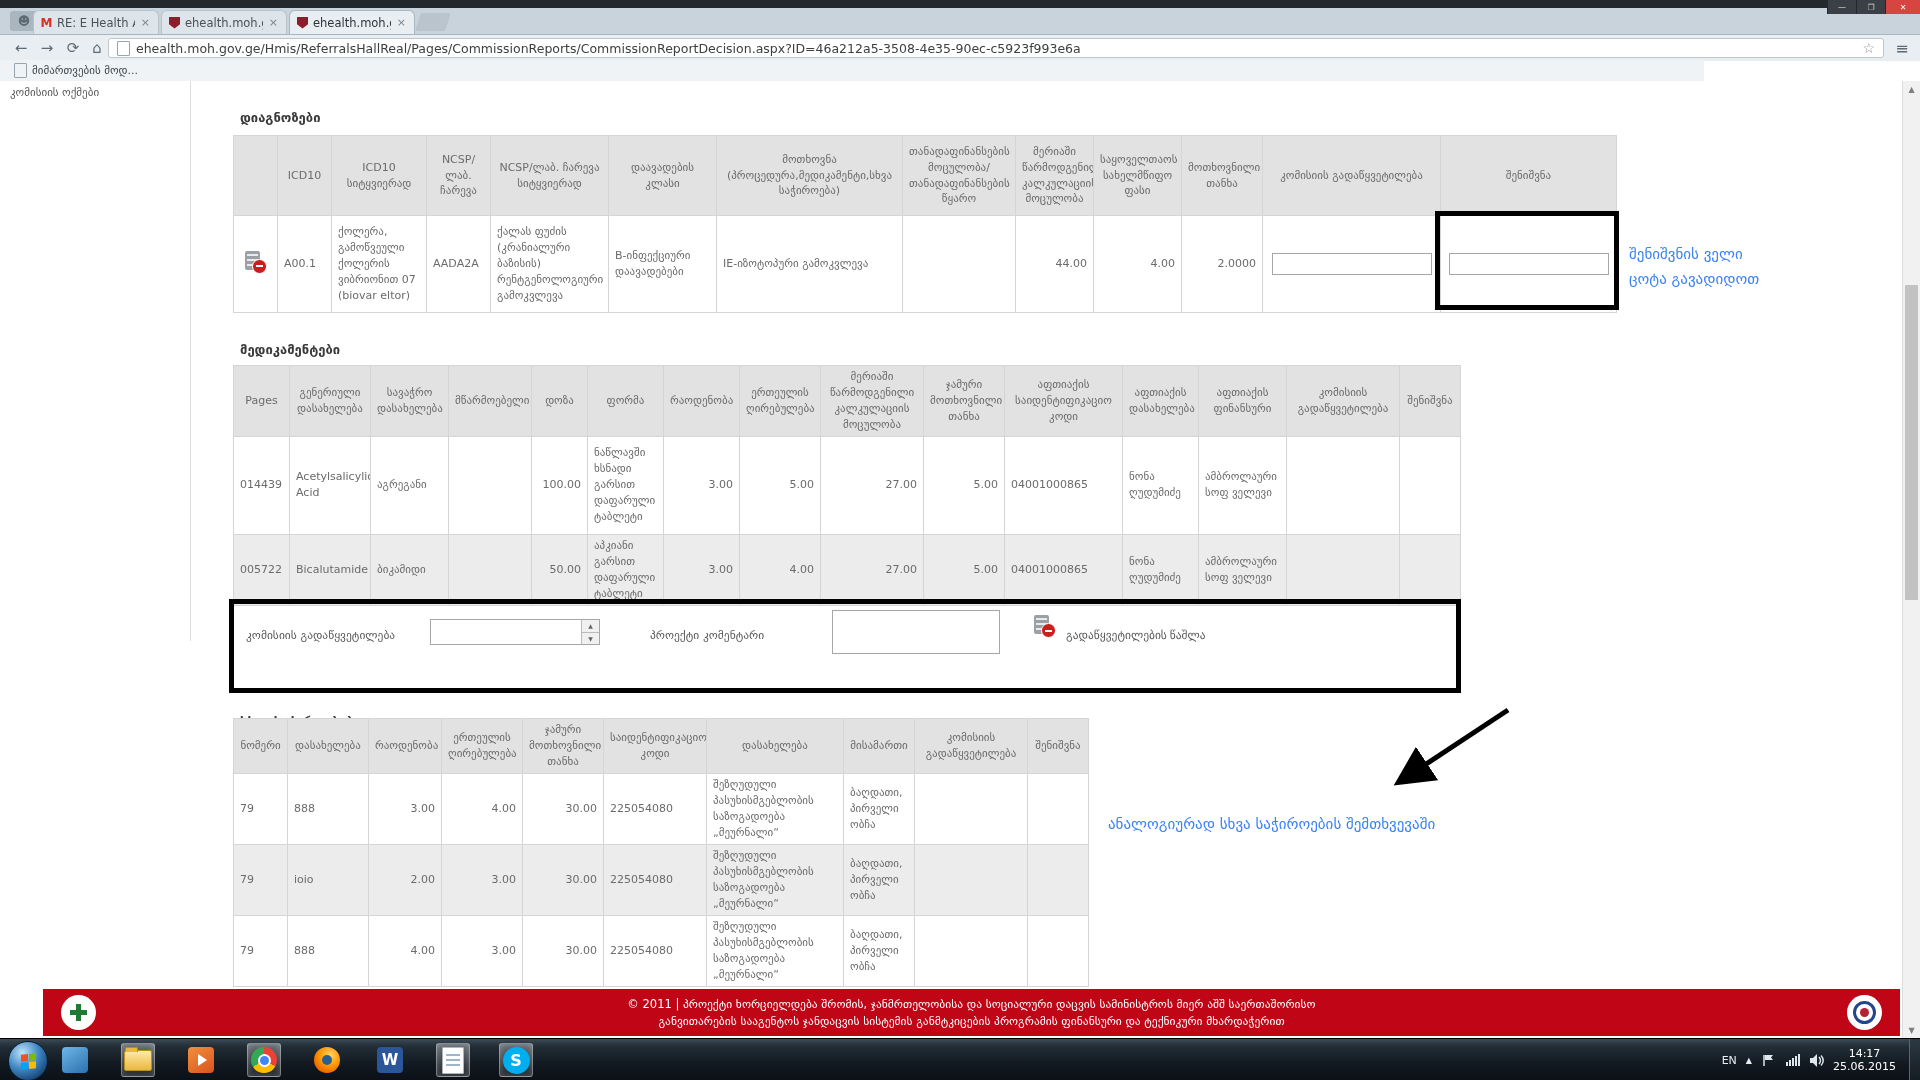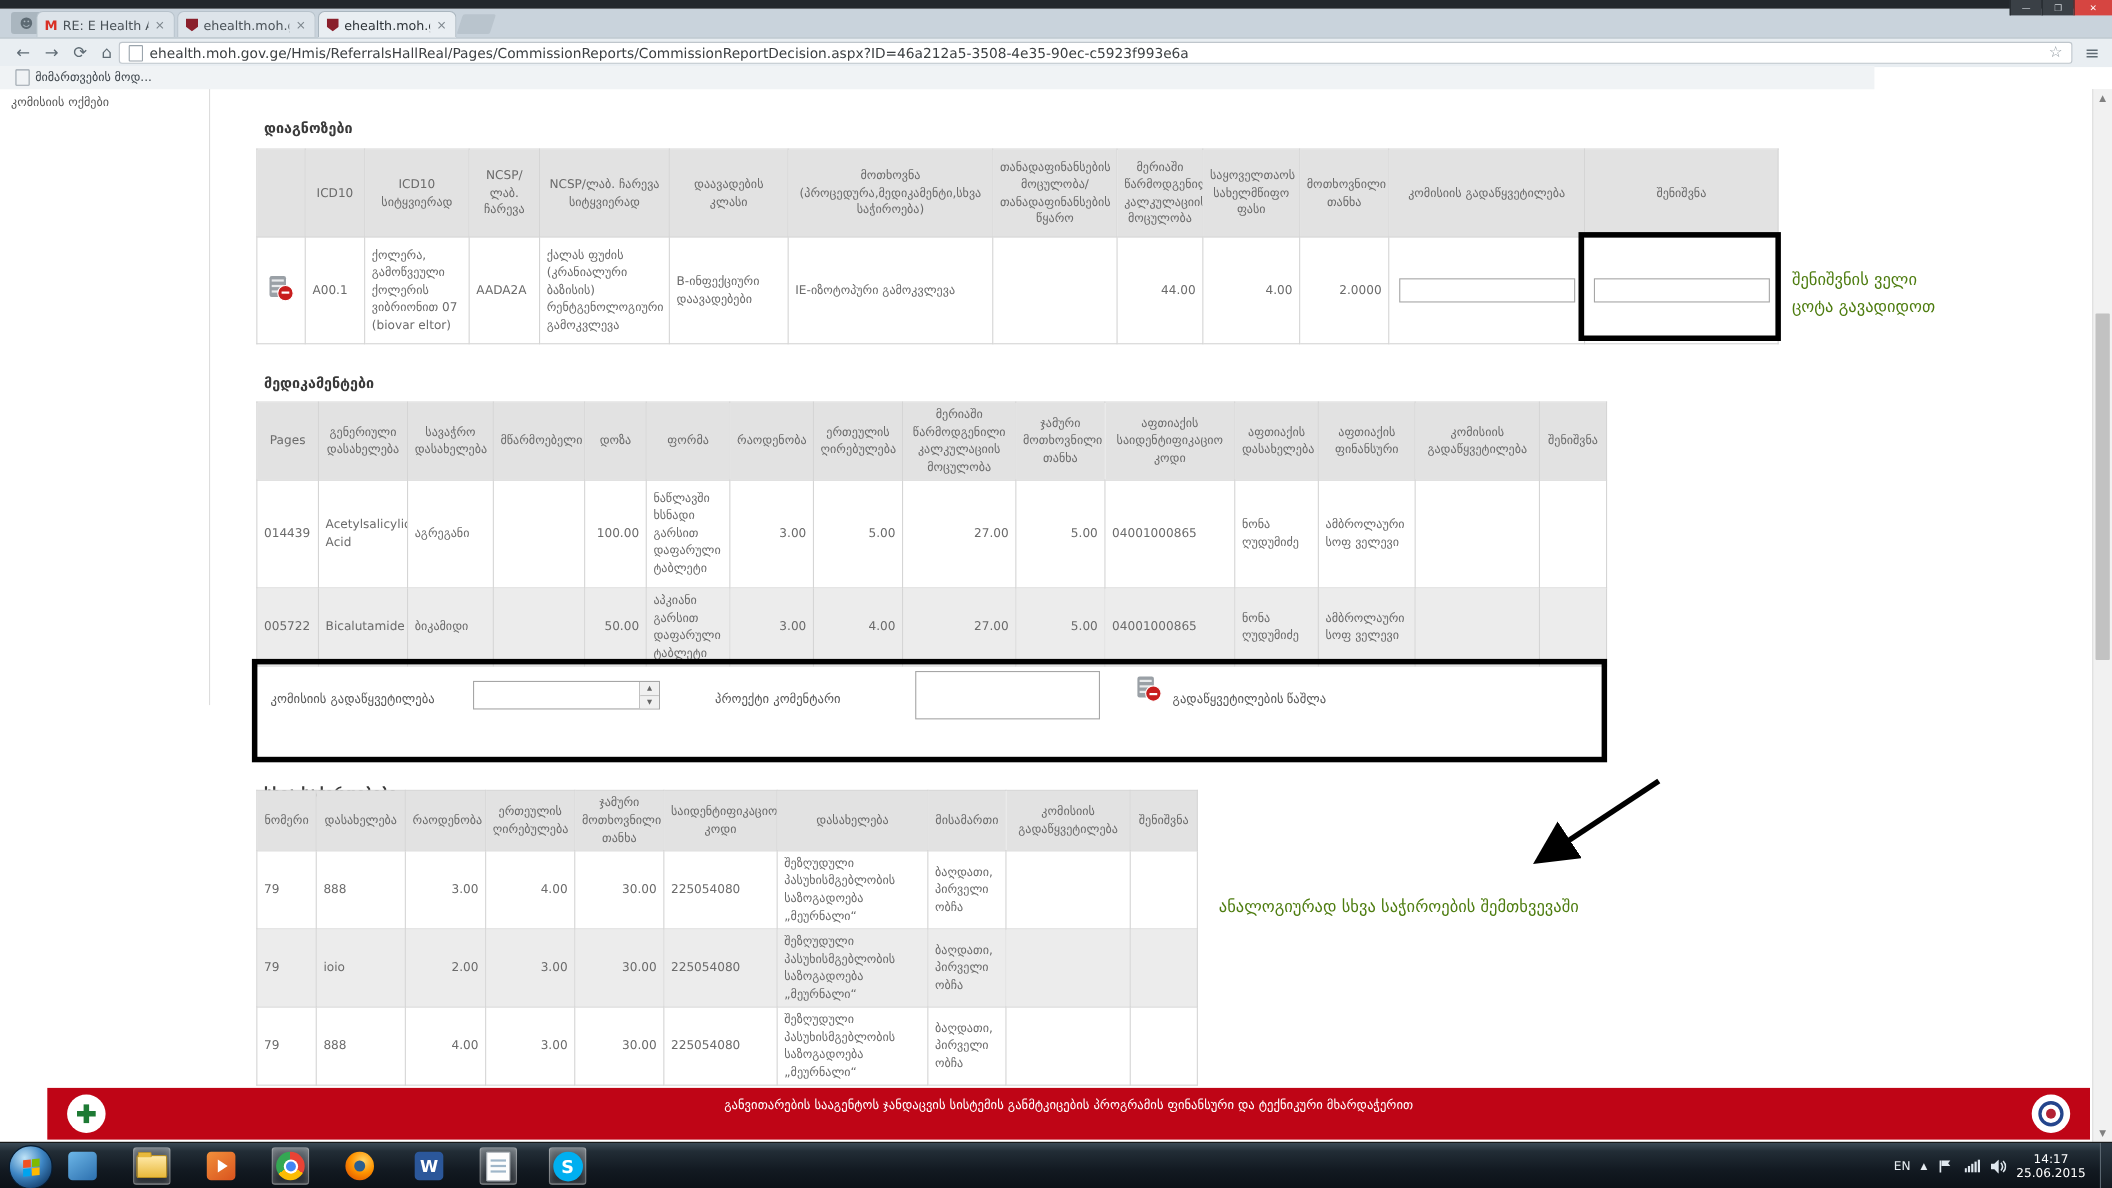--- a/index.html
+++ b/index.html
@@ -58,21 +58,21 @@
   
   .delic{position:relative;width:22px;height:24px;display:inline-block;}
   .delic .doc{position:absolute;left:0;top:1px;width:15px;height:19px;border-radius:2px;background:#9aa0a6;}
   .delic .doc i{display:block;height:2px;background:#e8eaec;margin:3px 2px 0 2px;}
   .delic .minus{position:absolute;right:0;bottom:0;width:13px;height:13px;border-radius:50%;
         background:#c81e1e;border:1px solid #fff;display:flex;align-items:center;justify-content:center;}
   .delic .minus b{width:7px;height:2px;background:#fff;}
 
   
   .annbox{position:absolute;border:5px solid #000;box-sizing:border-box;background:transparent;}
-  .note{position:absolute;font-size:15px;color:#4d7c0f;line-height:25px;}
+  .note{position:absolute;font-size:15px;color:#3b82f6;line-height:25px;}
 
   
   .cfield-label{position:absolute;font-size:11.5px;color:#5a5a5a;}
   .numinput{position:absolute;width:170px;height:26px;border:1px solid #a6a6a6;background:#fff;box-sizing:border-box;}
   .numinput .spin{position:absolute;right:0;top:0;bottom:0;width:17px;border-left:1px solid #bbb;
         display:flex;flex-direction:column;}
   .numinput .spin span{flex:1;display:flex;align-items:center;justify-content:center;font-size:6px;color:#666;
         background:#f0f0f0;}
   .numinput .spin span:first-child{border-bottom:1px solid #bbb;}
   .tarea{position:absolute;width:168px;height:44px;border:1px solid #a6a6a6;background:#fff;box-sizing:border-box;}
@@ -453,20 +453,21 @@
   </div>
 
   <div class="footer">
     <div class="flogo moh">
       <span class="cross">
           <i class="v"></i>
           <i class="h"></i>
         </span>
     </div>
     <div class="ftxt">
+      <div>© 2011 | პროექტი ხორციელდება შრომის, ჯანმრთელობისა და სოციალური დაცვის სამინისტროს მიერ აშშ საერთაშორისო</div>
       <div>განვითარების სააგენტოს ჯანდაცვის სისტემის განმტკიცების პროგრამის ფინანსური და ტექნიკური მხარდაჭერით</div>
     </div>
     <div class="flogo usaid">
       <span class="ring">
           <b></b>
         </span>
     </div>
   </div>
 
   <div class="taskbar">

